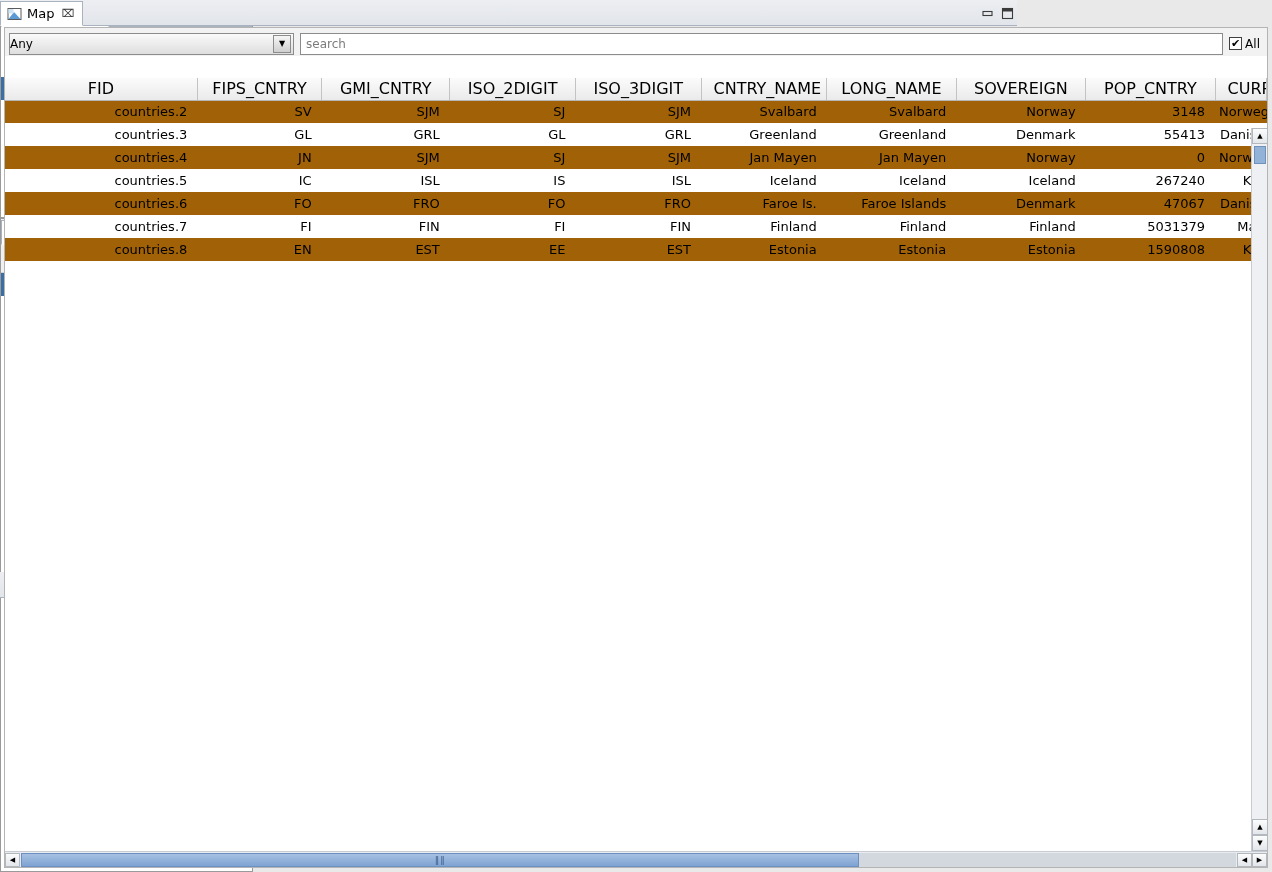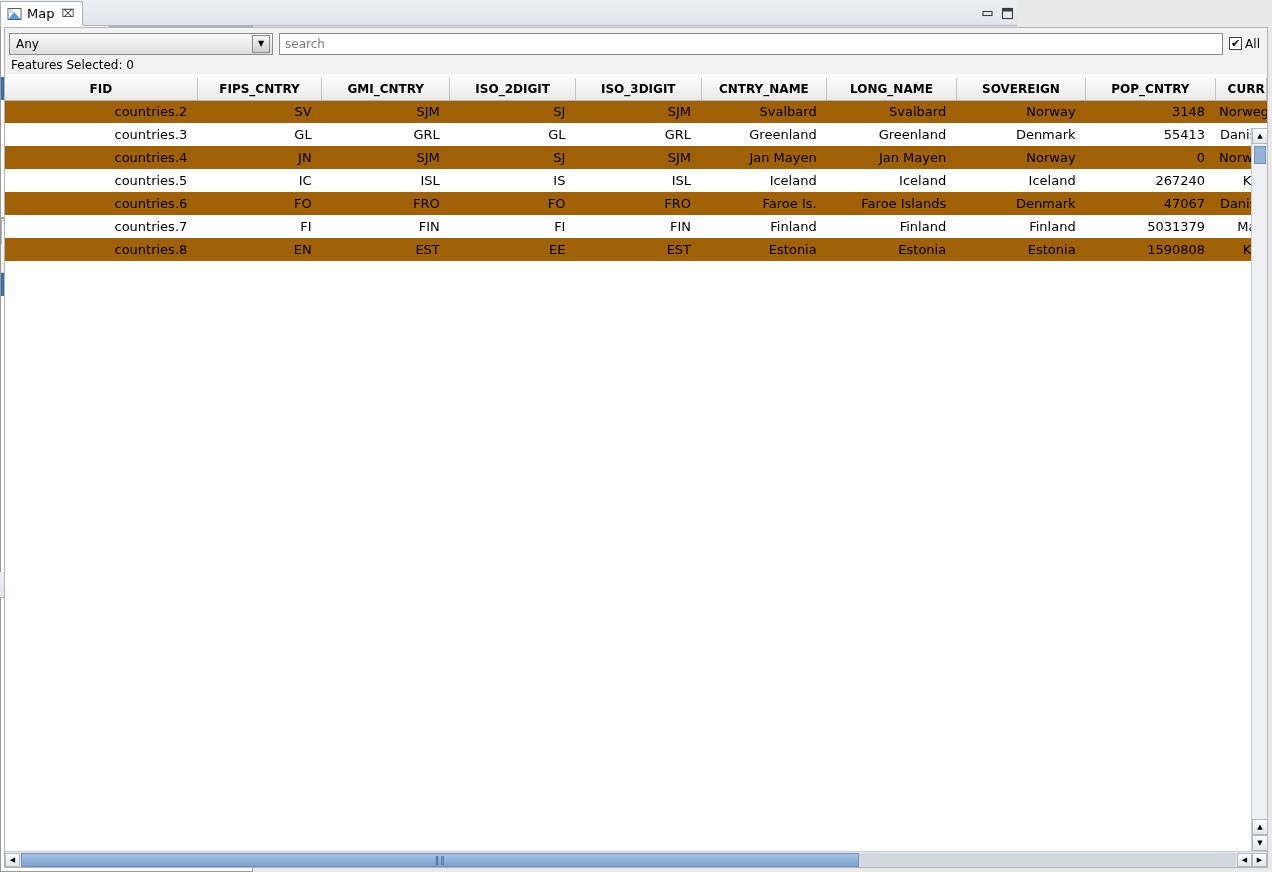--- a/index.html
+++ b/index.html
@@ -134,44 +134,44 @@
     border-bottom: 1px solid #a9b3c0; display: flex; align-items: flex-end;
     position: relative;
   }
   .tv-body { position: absolute; left: 4px; top: 27px; right: 4px; bottom: 4px;
              background: #fff; border: 1px solid #b4b4b4; }
   .filterbar {
     height: 28px; display: flex; align-items: center; gap: 6px;
     padding: 3px 4px 0 4px; background: #f2f2f2;
   }
   .combo {
-    width: 264px; height: 22px;
+    width: 285px; height: 22px;
     background: linear-gradient(#fafafa, #dedede);
     border: 1px solid #8c8c8c; display: flex; align-items: center;
-    padding-left: 6px; font-size: 12px; position: relative;
+    font-size: 12px; position: relative;
   }
   .combo .caret {
     position: absolute; right: 2px; top: 1px; width: 18px; height: 18px;
     background: linear-gradient(#f6f6f6, #cfcfcf); border: 1px solid #8c8c8c;
     display: flex; align-items: center; justify-content: center; font-size: 8px;
   }
   .searchinput {
     flex: 1; height: 22px; background: #fff; border: 1px solid #8c8c8c;
     display: flex; align-items: center; padding-left: 5px;
     font-size: 12px; color: #7c7c7c;
   }
   .allwrap { display: flex; align-items: center; gap: 3px; font-size: 12px; padding-right: 3px; }
   .feat-count { padding: 2px 0 2px 6px; font-size: 12px; background: #f2f2f2; height: 18px; }
 
   .tablewrap { position: absolute; left: 0; right: 0; top: 50px; bottom: 0; }
   table.grid { border-collapse: collapse; width: 100%; table-layout: fixed; }
   table.grid th {
     height: 22px; background: linear-gradient(#fbfbfb, #eaeaea);
     border-right: 1px solid #c3c3c3; border-bottom: 1px solid #b6b6b6;
-    font-size: 12px; font-weight: bold; text-align: center;
+    font-size: 16px; font-weight: normal; text-align: center;
     padding: 0 12px; white-space: nowrap; overflow: hidden;
   }
   table.grid td {
     height: 23px; font-size: 13px; text-align: right;
     padding: 0 10px 0 4px; white-space: nowrap; overflow: hidden;
     border: none;
   }
   table.grid tr.odd td { background: #ffffff; }
   table.grid tr.even td { background: #a16207; }
 
@@ -601,21 +601,20 @@
           <span>Any</span>
           <span class="caret">▼</span>
         </div>
         <div class="searchinput">search</div>
         <div class="allwrap">
           <span class="chk">✔</span>
           <span>All</span>
         </div>
       </div>
 
-      <div class="feat-count">Features Selected: 0</div>
 
       <div class="tablewrap">
         <table class="grid">
           <colgroup>
             <col style="width:150px">
               <col style="width:97px">
               <col style="width:100px">
             <col style="width:98px">
               <col style="width:98px">
               <col style="width:98px">

